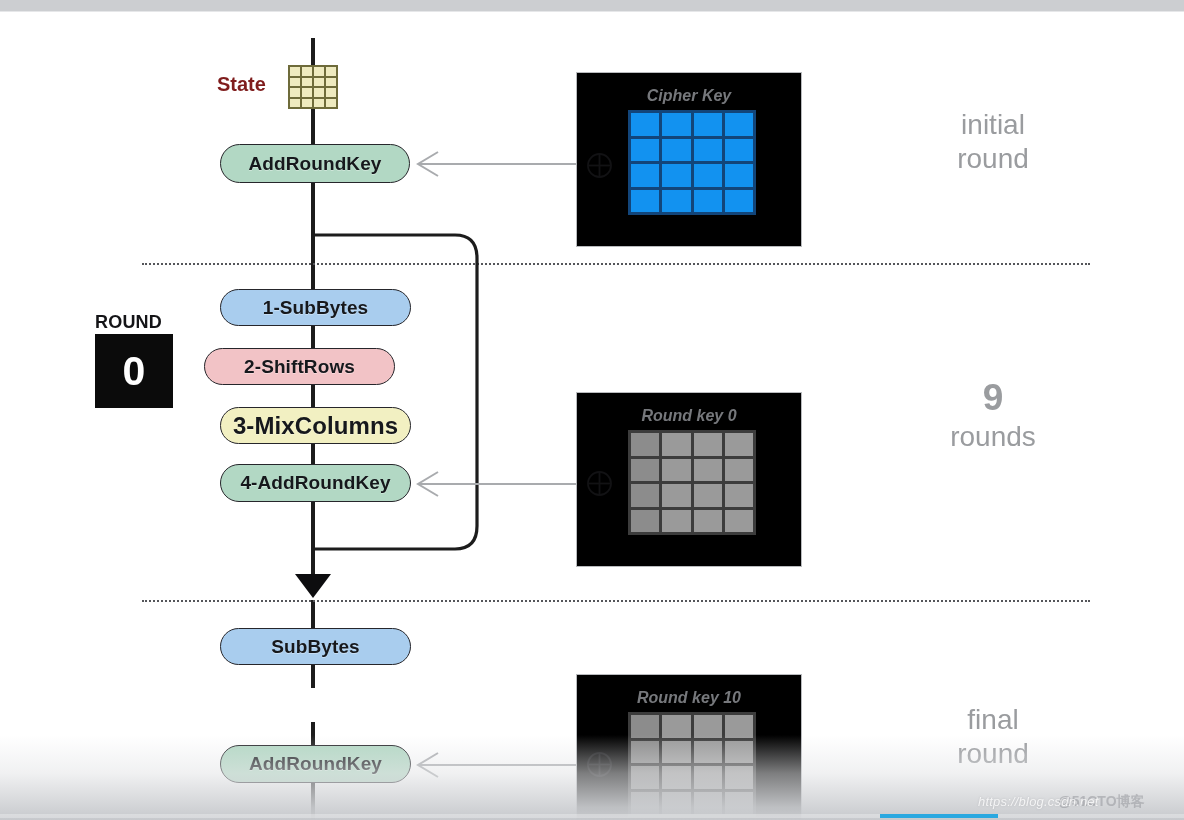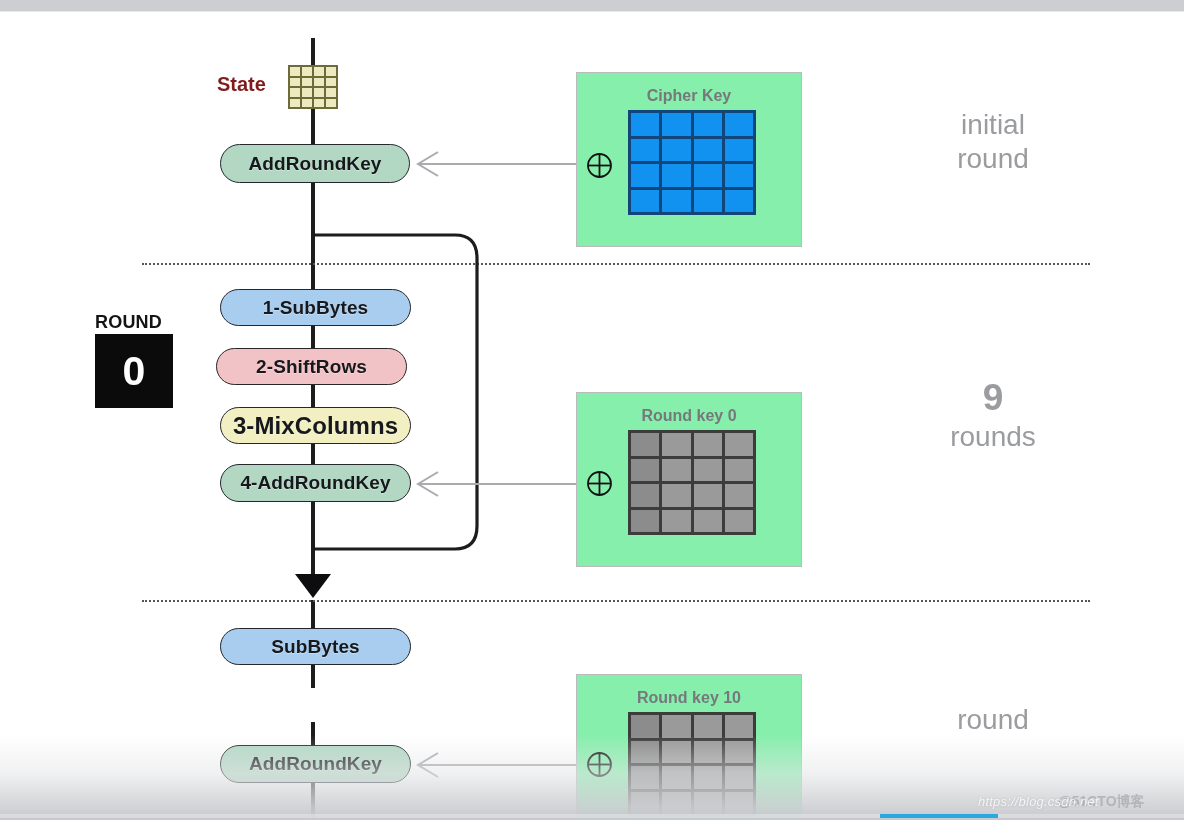--- a/index.html
+++ b/index.html
@@ -66,21 +66,21 @@
   
   .round-word{position:absolute;font-weight:bold;color:#141417;letter-spacing:0.2px;}
   .round-box{
     position:absolute;background:#0b0b0b;
     display:flex;align-items:center;justify-content:center;
     color:#fff;font-weight:bold;
   }
 
   
   .keypanel{
-    position:absolute;background:#86efac;border:1.4px solid #b9bbbe;box-sizing:border-box;
+    position:absolute;background:#000000;border:1.4px solid #b9bbbe;box-sizing:border-box;font-style:italic;
   }
   .keytitle{
     position:absolute;width:100%;text-align:center;
     font-weight:bold;color:#76787c;
   }
   .keygrid{
     position:absolute;
     display:grid;
     grid-template-columns:repeat(4,1fr);
     grid-template-rows:repeat(4,1fr);
@@ -215,21 +215,21 @@
     <span class="big">round</span>
   </div>
 
   <div class="round-word" style="left:95px;top:312px;font-size:18px;">ROUND</div>
   <div class="round-box" style="left:95px;top:334px;width:78px;height:74px;">
     <span style="font-size:41px;line-height:1;">0</span>
   </div>
 
   <div class="pill blue" style="left:220px;top:289px;width:191px;height:37px;font-size:19px;">1-SubBytes</div>
 
-  <div class="pill pink" style="left:216px;top:348px;width:191px;height:37px;font-size:19px;">2-ShiftRows</div>
+  <div class="pill pink" style="left:204px;top:348px;width:191px;height:37px;font-size:19px;">2-ShiftRows</div>
 
   <div class="pill yellow" style="left:220px;top:407px;width:191px;height:37px;font-size:24px;">3-MixColumns</div>
 
   <div class="pill green" style="left:220px;top:464px;width:191px;height:38px;font-size:19px;">4-AddRoundKey</div>
 
   <div class="hline" style="left:418px;top:483px;width:160px;"></div>
   <svg class="arrowhead" style="left:414px;top:470px;" width="26" height="28" viewBox="0 0 26 28">
     <polyline points="24,2 4,14 24,26" fill="none" stroke="#a9abae" stroke-width="2"></polyline>
   </svg>
 
@@ -300,20 +300,21 @@
       <i></i>
       <i></i>
       <i></i>
     <i class="dark"></i>
       <i></i>
       <i></i>
       <i></i>
   </div>
 
   <div class="sidelabel" style="left:903px;top:703px;width:180px;font-size:28px;">
+    <span class="big">final</span>
     <span class="big">round</span>
   </div>
 
   <div class="bottomfade"></div>
   <div class="watermark2" style="left:1058px;top:793px;">@51CTO博客</div>
   <div class="watermark" style="left:978px;top:794px;">https://blog.csdn.net</div>
   <div class="progress-track"></div>
   <div class="progress-fill"></div>
 
 </div>

